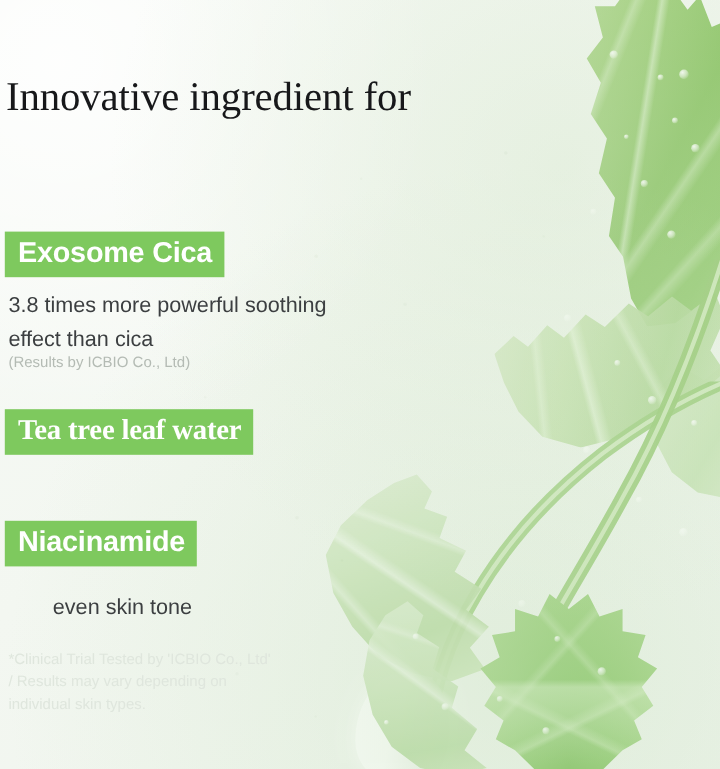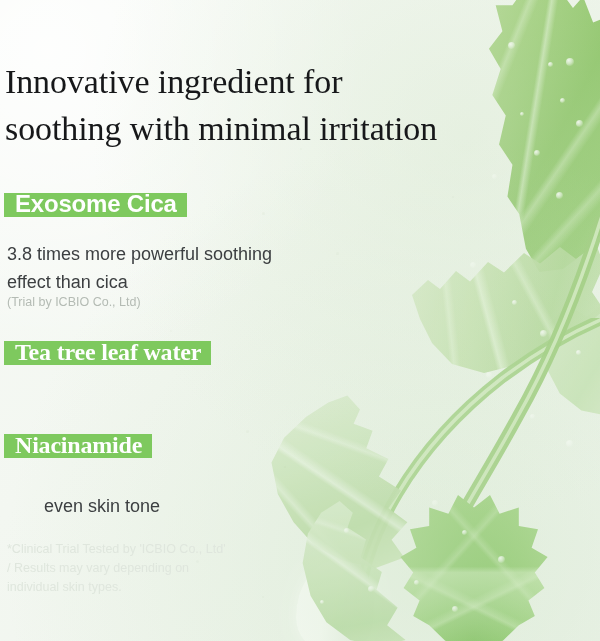--- a/index.html
+++ b/index.html
@@ -183,21 +183,21 @@
     left: 4px;
     display: inline-flex;
     align-items: center;
     background: #7ec濃;
     background: #7ec濃;
     color: #ffffff;
     font-size: 24px;
     font-weight: 700;
     letter-spacing: -0.2px;
     padding: 3px 10px 5px 11px;
-    height: 24px;
+    height: 38px;
     white-space: nowrap;
   }
   #badge-exosome { top: 193px; background: #7ec95e; }
   #badge-teatree { top: 341px; background: #7ec95e; font-family: Liberation Serif, serif; }
   #badge-niacinamide { top: 434px; background: #7ec95e; }
 
   .desc {
     position: absolute;
     left: 7px;
     font-size: 18px;
@@ -305,30 +305,29 @@
     <div class="speck" style="left:262px;top:596px;width:2px;height:2px;opacity:.16"></div>
     <div class="speck" style="left:170px;top:330px;width:2px;height:2px;opacity:.15"></div>
 
     <div class="vignette"></div>
   </div>
 
   <div class="content">
 
     <h1 id="headline">
       <span class="line">Innovative ingredient for</span>
-      <span class="line">soothing with minimal irritation</span>
     </h1>
 
     <span class="badge" id="badge-exosome" style="background: rgb(126, 201, 94); color: rgb(255, 255, 255);">Exosome Cica</span>
     <div class="desc" id="desc-exosome" style="color: rgb(60, 63, 65);">3.8 times more powerful soothing
 effect than cica</div>
-    <div id="note-exosome" style="color: rgb(180, 187, 180);">(Trial by ICBIO Co., Ltd)</div>
+    <div id="note-exosome" style="color: rgb(180, 187, 180);">(Results by ICBIO Co., Ltd)</div>
 
     <span class="badge" id="badge-teatree" style="background: rgb(126, 201, 94); color: rgb(255, 255, 255);">Tea tree leaf water</span>
 
-    <span class="badge" id="badge-niacinamide" style="background: rgb(126, 201, 94); color: rgb(255, 255, 255); font-family: Liberation Serif, serif;">Niacinamide</span>
+    <span class="badge" id="badge-niacinamide" style="background: rgb(126, 201, 94); color: rgb(255, 255, 255);">Niacinamide</span>
     <div class="desc" id="desc-niacinamide" style="color: rgb(60, 63, 65);">even skin tone</div>
 
     <div id="disclaimer" style="color: rgb(223, 230, 221);">*Clinical Trial Tested by 'ICBIO Co., Ltd'
 / Results may vary depending on
 individual skin types.</div>
   </div>
 </div>
 
 </body></html>

